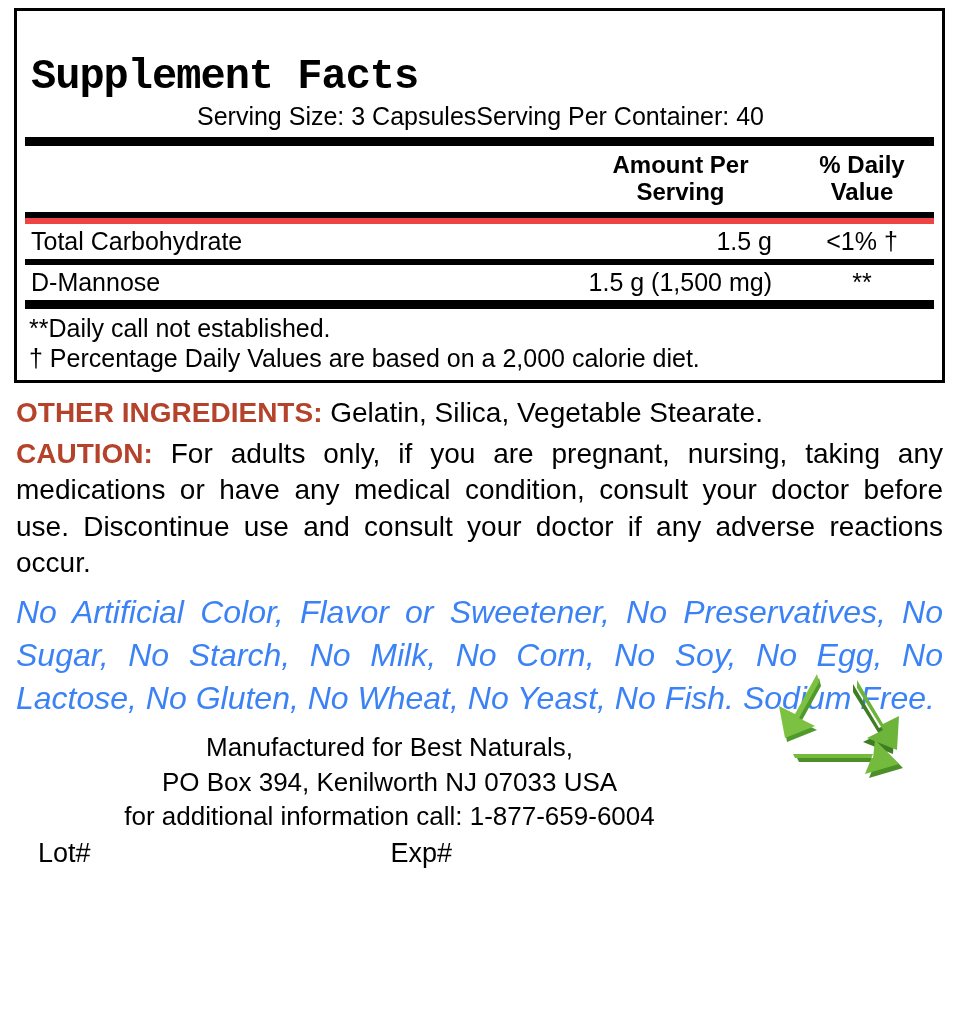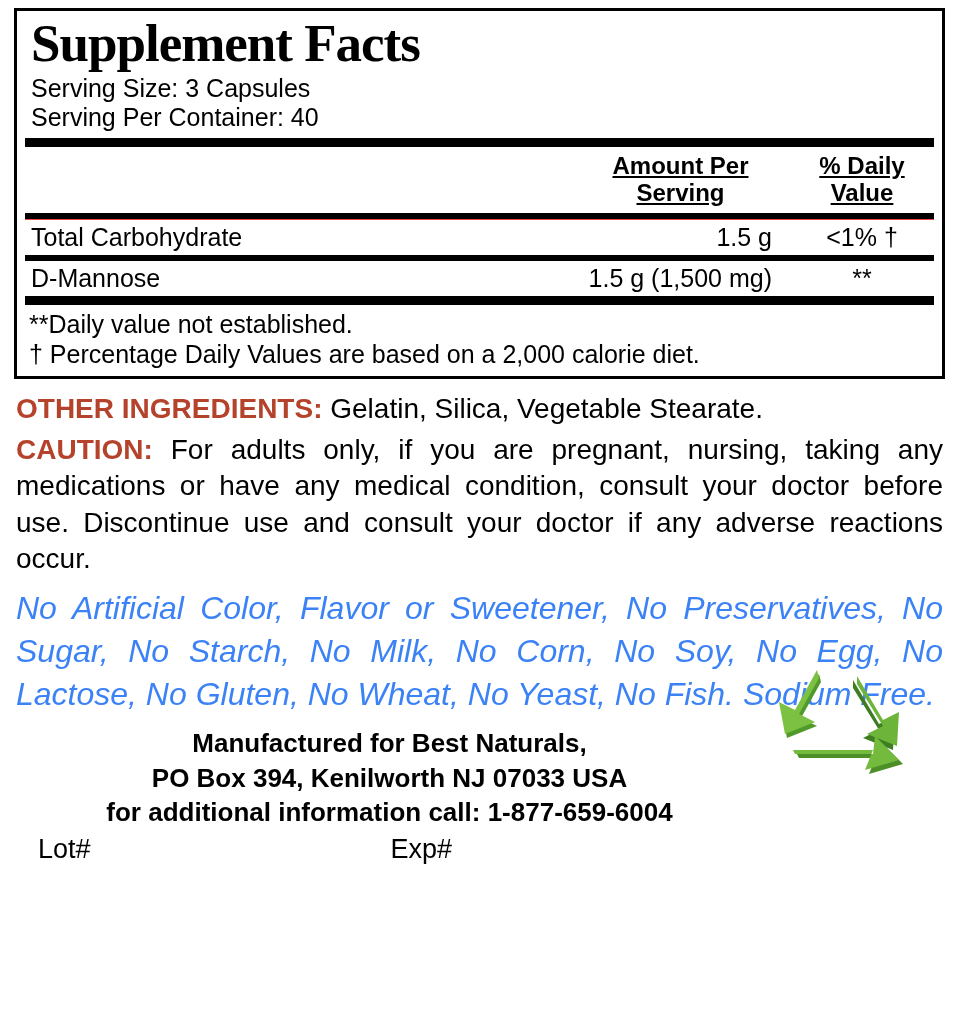--- a/index.html
+++ b/index.html
@@ -26,34 +26,34 @@
 
   
   .sf-panel {
     border: 3px solid #000;
     box-sizing: border-box;
     margin-top: 8px;
     padding: 0 8px 4px 8px;
   }
 
   .sf-title {
-    font-family: Liberation Serif, serif;
+    font-family: Liberation Mono, monospace;
     font-weight: bold;
-    font-size: 53px;
+    font-size: 42px;
     line-height: 1.0;
     letter-spacing: -1px;
     padding: 6px 0 2px 6px;
+    margin-top: 39px;
   }
 
   .sf-serving-row {
     display: flex;
     justify-content: center;
     font-size: 25px;
     padding: 2px 4px 6px 6px;
-    flex-direction: column;
   }
 
   .rule-thick {
     border-top: 9px solid #000;
     margin: 0;
   }
   .rule-med {
     border-top: 6px solid #000;
     margin: 0;
   }
@@ -70,26 +70,25 @@
   .col-name { text-align: left; padding-left: 6px !important; }
   .col-amt  { text-align: right; width: 215px; padding-right: 18px !important; }
   .col-dv   { text-align: center; width: 140px; margin-top: 44px; }
 
   .hdr-cell {
     font-weight: bold;
     font-size: 24px;
     text-align: center;
     line-height: 1.12;
     padding: 6px 2px 6px 2px !important;
-    text-decoration: underline;
   }
   .hdr-blank { border: none; }
 
   .row-sep td {
-    border-top: 1px solid #ef4444;
+    border-top: 6px solid #ef4444;
   }
 
   .sf-footnotes {
     font-size: 25px;
     line-height: 1.22;
     padding: 4px 4px 2px 4px;
   }
 
   
   .below {
@@ -120,21 +119,21 @@
     line-height: 1.34;
     margin-top: 10px;
     text-align: justify;
   }
 
   .mfg-block {
     position: relative;
     margin-top: 10px;
     text-align: center;
     font-size: 26px;
-    font-weight: bold;
+    font-weight: normal;
     line-height: 1.33;
     padding-right: 0;
   }
   .mfg-block .line { display: block; }
   .mfg-indent { padding-right: 180px; }
 
   .recycle {
     position: absolute;
     right: 10px;
     bottom: 44px;
@@ -202,21 +201,21 @@
         <td class="col-name">D-Mannose</td>
         <td class="col-amt">1.5 g (1,500 mg)</td>
         <td class="col-dv">**</td>
       </tr>
     </tbody>
       </table>
 
     <div class="rule-thick"></div>
 
     <div class="sf-footnotes">
-      <div>**Daily value not established.</div>
+      <div>**Daily call not established.</div>
       <div>† Percentage Daily Values are based on a 2,000 calorie diet.</div>
     </div>
 
   </div>
 
   <div class="below">
 
     <div class="other-ing">
       <span class="lead">OTHER INGREDIENTS:</span><span> Gelatin, Silica, Vegetable Stearate.</span>
     </div>

